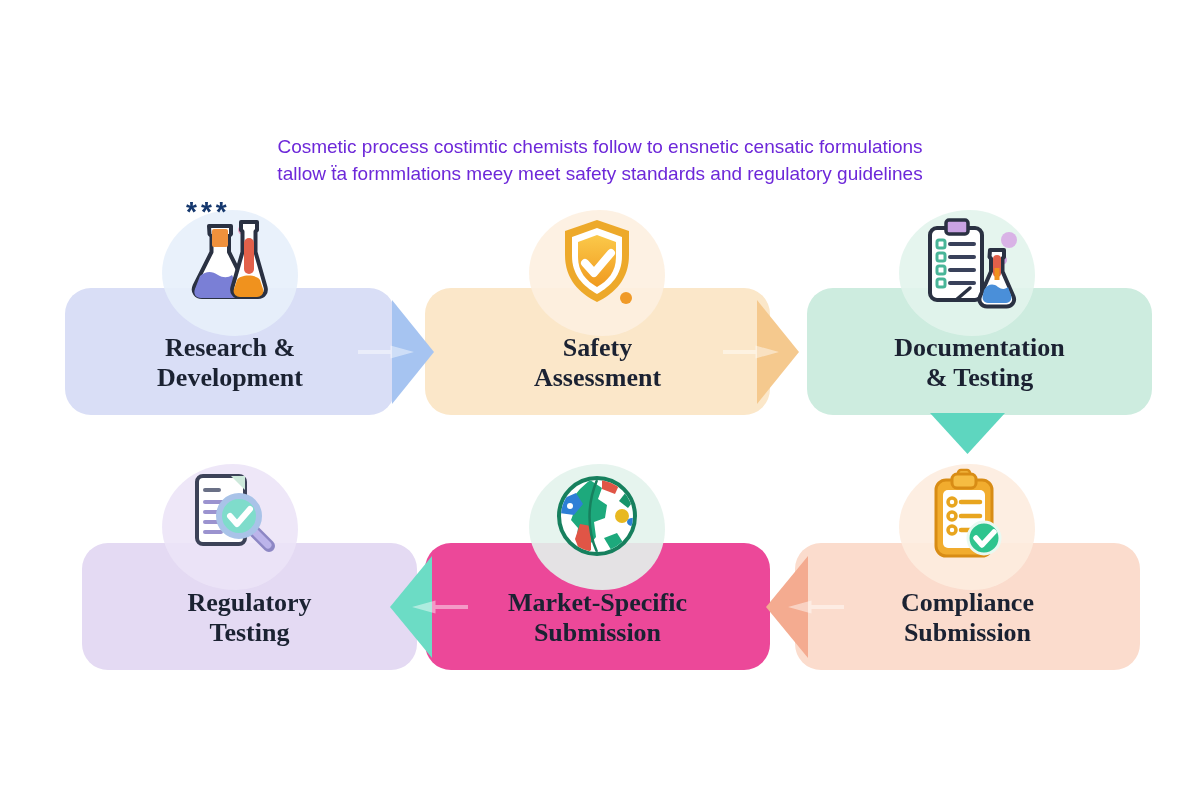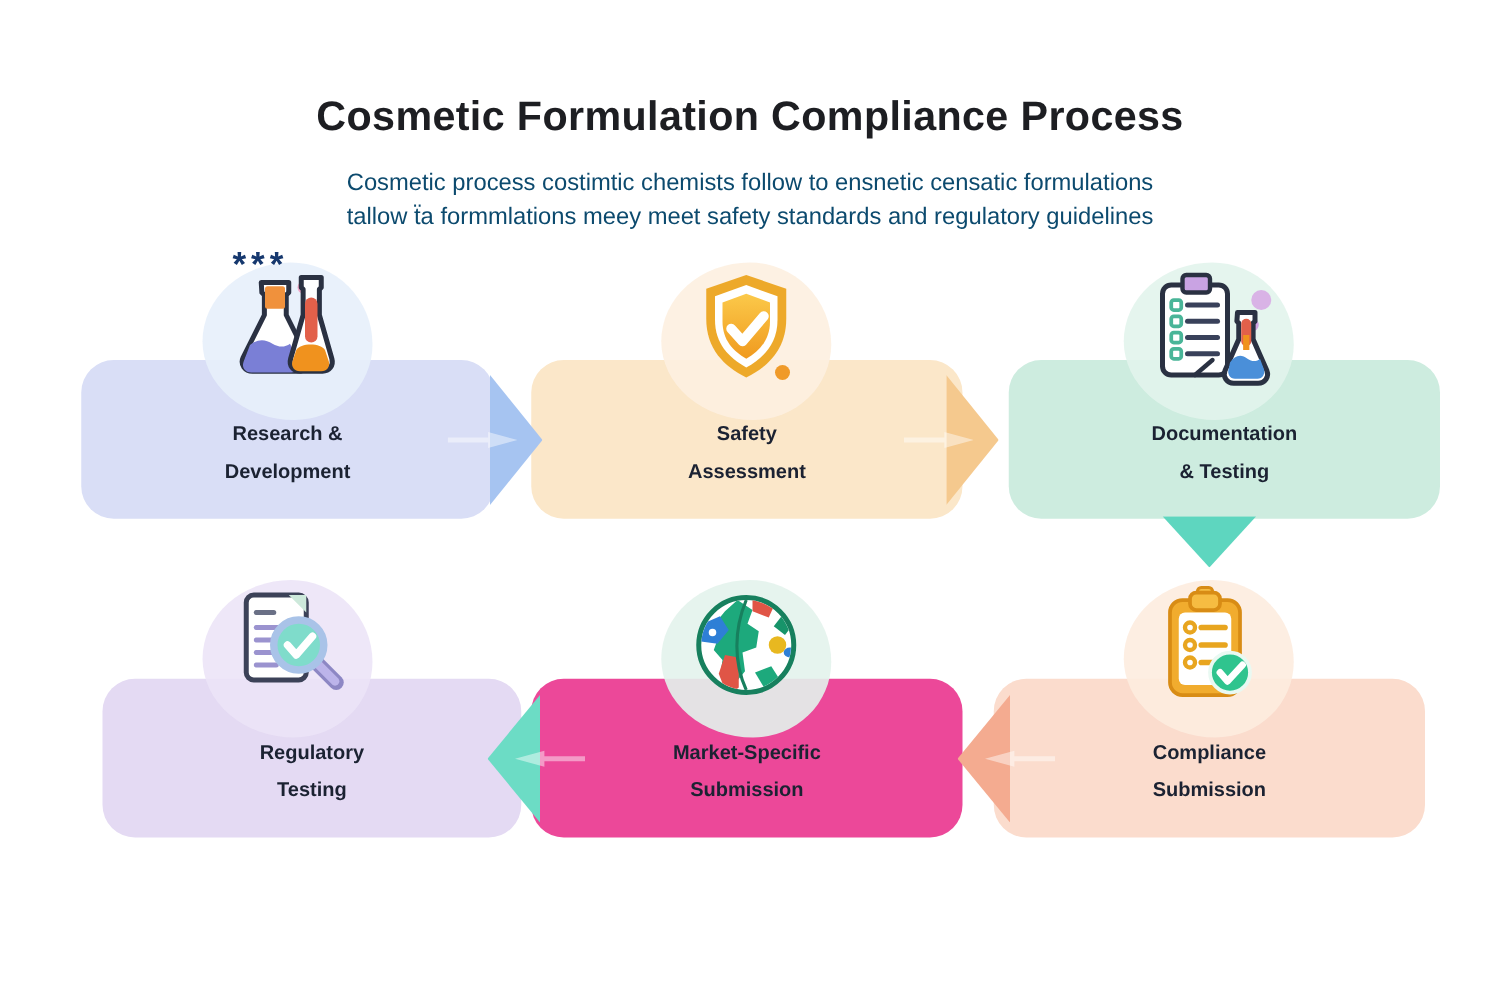--- a/index.html
+++ b/index.html
@@ -1,26 +1,26 @@
 <!DOCTYPE html>
 <html><head>
 <meta charset="utf-8">
 <style>
   html,body{margin:0;padding:0;background:#ffffff;font-family:"Liberation Sans", sans-serif;}
   .canvas{position:relative;width:1200px;height:800px;background:#ffffff;overflow:hidden;}
 
   .title{position:absolute;top:74px;left:0;width:100%;margin:0;text-align:center;
          font-size:33px;font-weight:700;color:#1d1e22;letter-spacing:.3px;}
   .subtitle{position:absolute;top:133px;left:0;width:100%;margin:0;text-align:center;
-         font-size:19px;color:#0c4a6e;line-height:27px;font-weight:400;}
+         font-size:19px;color:#6d28d9;line-height:27px;font-weight:400;}
 
   .box{position:absolute;height:127px;border-radius:26px;z-index:2;
        display:flex;align-items:center;justify-content:center;}
-  .label{padding-top:22px;text-align:center;font-size:16px;font-weight:700;
-         color:#1b2232;line-height:30px;}
+  .label{padding-top:22px;text-align:center;font-size:26px;font-weight:700;
+         color:#1b2232;line-height:30px;font-family:Liberation Serif, serif;}
   .label span{display:block;}
 
   .s1-box{left:65px;top:288px;width:330px;}
   .s2-box{left:425px;top:288px;width:345px;}
   .s3-box{left:795px;top:288px;width:345px;margin-left:12px;}
   .s4-box{left:82px;top:543px;width:335px;}
   .s5-box{left:425px;top:543px;width:345px;}
   .s6-box{left:795px;top:543px;width:345px;}
 
   .icon-wrap{position:absolute;width:160px;height:150px;z-index:3;}
@@ -54,21 +54,20 @@
   .h1{left:358px;top:344px;}
   .h2{left:723px;top:344px;}
   .h4{left:788px;top:599px;}
   .h5{left:412px;top:599px;}
 </style>
 </head>
 <body>
 
 <div class="canvas">
 
-  <h1 class="title">Cosmetic Formulation Compliance Process</h1>
   <p class="subtitle"><span>Cosmetic process costimtic chemists follow to ensnetic censatic formulations</span><br><span>tallow ẗa formmlations meey meet safety standards and regulatory guidelines</span></p>
 
   <div class="icon-wrap s1-icon">
     <div class="blob" style="background: rgba(231, 240, 251, 0.9);"></div>
     <span class="asterisks">***</span>
     <svg viewBox="0 0 110 110">
       <circle cx="68" cy="20" r="5" fill="#f0a8c8"></circle>
       <circle cx="74" cy="32" r="3.5" fill="#f5b9d2"></circle>
       <path d="M34 16 h22 v8 l-2 2 v16 l17 34 c2.5 5.5 -1.5 11 -7.5 11 H27 c-6 0 -10 -5.5 -7.5 -11 l17 -34 V26 l-2 -2 z" fill="#ffffff" stroke="#2a3142" stroke-width="4" stroke-linejoin="round"></path>
       <path d="M25 66 c6 -5 12 -5 18 -1 c5 3 10 3 14 0 l7 14 c2 5 -1 9 -6 9 H26 c-5 0 -8 -4 -6 -9 z" fill="#7a7fd6"></path>

